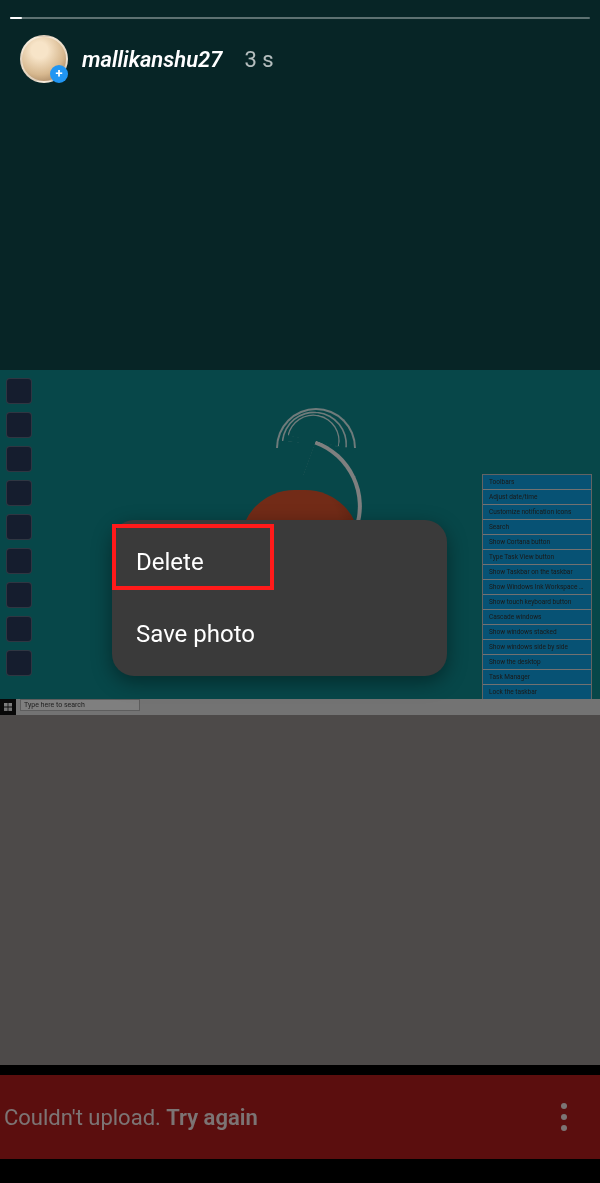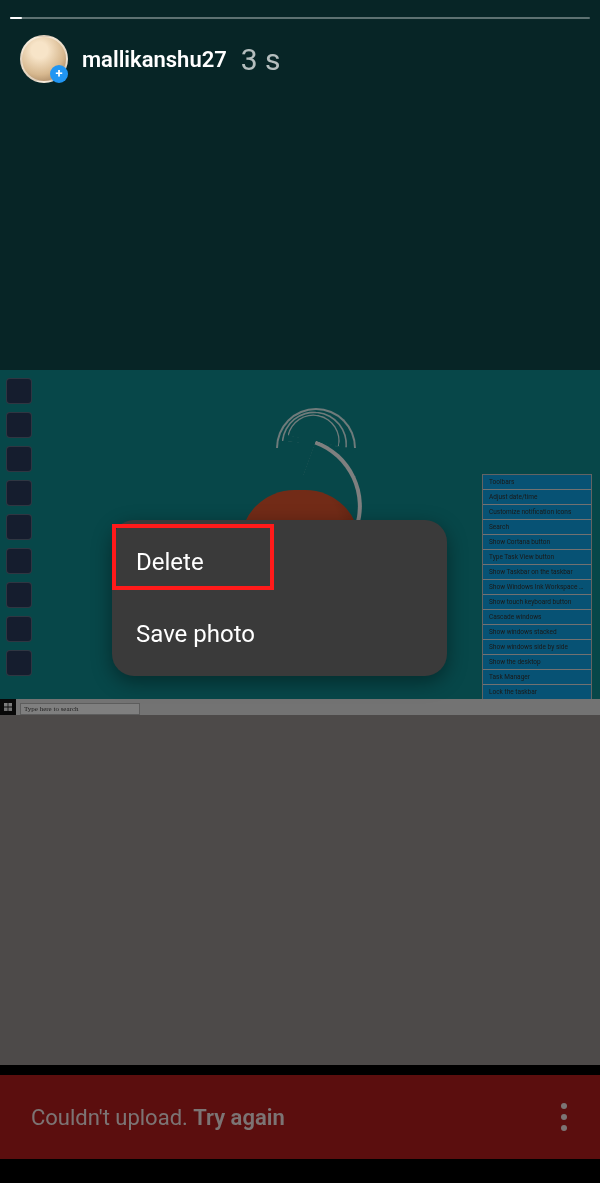--- a/index.html
+++ b/index.html
@@ -13,28 +13,28 @@
   .story-bot { top:715px; height:350px; background:#9a9493; }
 
   
   .progress-track { position:absolute; top:17px; left:10px; right:10px; height:2px; background:rgba(255,255,255,0.35); border-radius:2px; z-index:60;}
   .progress-fill  { height:100%; width:2%; background:#fff; border-radius:2px; }
 
   
   .story-header { position:absolute; top:32px; left:20px; right:20px; height:54px; display:flex; align-items:center; gap:14px; z-index:60;}
   .avatar { width:48px; height:48px; border-radius:50%; background:radial-gradient(circle at 40% 30%, #f7e4c8 0 20%, #d7b88f 60%, #8d6b4a 100%); position:relative; border:2px solid rgba(255,255,255,0.5);}
   .avatar-plus { position:absolute; right:-2px; bottom:-2px; width:18px; height:18px; border-radius:50%; background:#2196f3; color:#fff; font-size:13px; line-height:18px; text-align:center; font-weight:bold;}
-  .username { color:#fff; font-size:22px; font-weight:600; }
-  .timestamp { color:rgba(255,255,255,0.7); font-size:30px; font-weight:400; }
+  .username { color:#fff; font-size:22px; font-weight:600;font-style:italic; }
+  .timestamp { color:rgba(255,255,255,0.7); font-size:22px; font-weight:400;margin-left:8px; }
 
   
   .desktop { position:absolute; top:370px; left:0; width:600px; height:345px; background:#0e8f92; overflow:hidden; }
   .desk-icons { position:absolute; left:6px; top:8px; display:flex; flex-direction:column; gap:8px; }
   .dicon { width:26px; height:26px; border-radius:4px; background:#2a3b5c; border:1px solid rgba(255,255,255,0.25);}
-  .taskbar { position:absolute; left:0; right:0; bottom:0; height:16px; background:#e7e7e7; display:flex; align-items:flex-end; font-size:7px; color:#444;font-family:Liberation Serif, serif; }
+  .taskbar { position:absolute; left:0; right:0; bottom:0; height:16px; background:#e7e7e7; display:flex; align-items:flex-start; font-size:7px; color:#444; }
   .win-start { width:16px; height:16px; background:#111; display:flex; align-items:center; justify-content:center;}
   .win-start::before{content:"";width:8px;height:8px;background:linear-gradient(#fff,#ddd);
     clip-path: polygon(0 0,45% 0,45% 45%,0 45%,0 55%,45% 55%,45% 100%,0 100%,0 0,55% 0,55% 45%,100% 45%,100% 55%,55% 55%,55% 100%,100% 100%,100% 0);}
   .search-box { width:120px; height:12px; margin-left:4px; background:#fff; border:1px solid #bbb; display:flex; align-items:center; padding-left:3px;}
   .ctx-menu { position:absolute; right:8px; top:104px; width:110px; background:#0ea5e9; border:1px solid #c7c7c7; font-size:6.5px; color:#333; }
   .ctx-menu div { padding:3px 6px; border-bottom:1px solid #e2e2e2; white-space:nowrap; overflow:hidden; text-overflow:ellipsis;}
   .turban { position:absolute; left:230px; top:30px; width:140px; height:250px; }
   .turban .cap { position:absolute; top:90px; left:10px; width:120px; height:100px; border-radius:60px 60px 50px 50px; background:radial-gradient(circle at 40% 40%, #e4572e 0 55%, #b53f1e 90%); }
   .turban .band { position:absolute; top:150px; left:0; width:140px; height:38px; background:#c73a1a; border-radius:20px;}
   .turban .moust { position:absolute; top:210px; left:18px; width:104px; height:60px; }
@@ -47,21 +47,21 @@
   .turban .lines span{position:absolute;width:80px;height:40px;border:2px solid #dff6f6;border-bottom:none;border-radius:80px 80px 0 0;}
   .turban .lines span:nth-child(2){transform:scale(.82) rotate(6deg);}
   .turban .lines span:nth-child(3){transform:scale(.66) rotate(12deg);}
 
   
   .sheet { position:absolute; left:112px; top:520px; width:335px; background:#3a3a3a; border-radius:22px; z-index:80; box-shadow:0 6px 20px rgba(0,0,0,.4); padding:6px 0;}
   .sheet-item { color:#fff; font-size:24px; padding:22px 24px; }
   .highlight-box { position:absolute; left:112px; top:524px; width:162px; height:66px; border:4px solid #ff1a1a; z-index:85; pointer-events:none;}
 
   
-  .error-bar { position:absolute; left:0; right:0; bottom:24px; height:84px; background:#b71c1c; display:flex; align-items:center; padding:0 31px; z-index:40;}
+  .error-bar { position:absolute; left:0; right:0; bottom:24px; height:84px; background:#b71c1c; display:flex; align-items:center; padding:0 4px; z-index:40;}
   .error-text { color:rgba(255,255,255,0.9); font-size:22px; }
   .error-text .bold { font-weight:600; }
   .kebab { position:absolute; right:22px; top:50%; transform:translateY(-50%); width:28px; display:flex; flex-direction:column; align-items:center; gap:5px;}
   .kebab span { width:6px; height:6px; border-radius:50%; background:rgba(255,255,255,0.9);}
 
   .black-bar-bottom { position:absolute; left:0; right:0; bottom:0; height:24px; background:#000; z-index:45;}
 </style>
 </head>
 <body>
 

